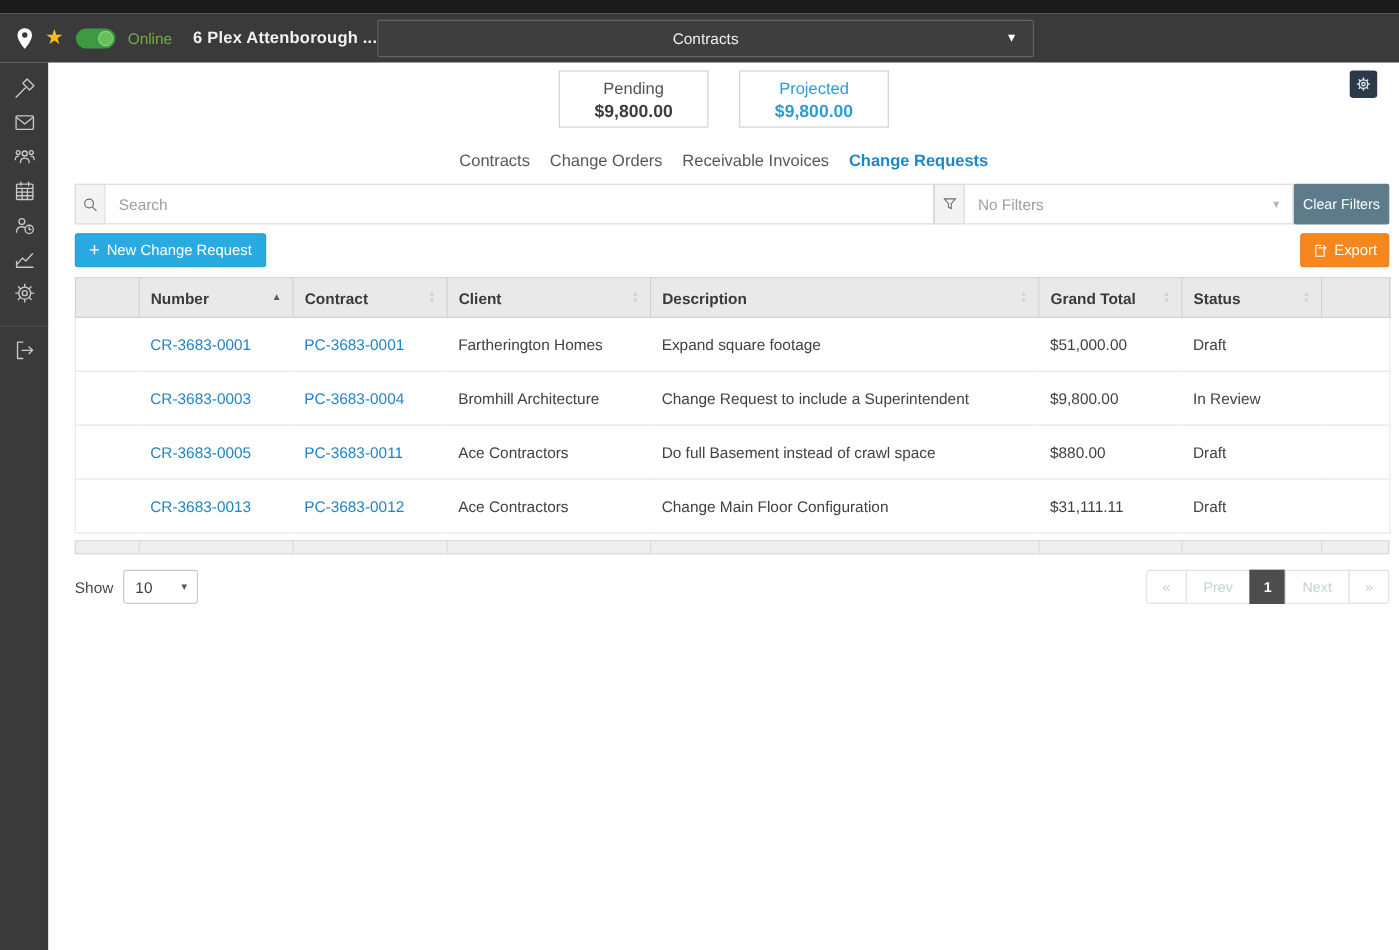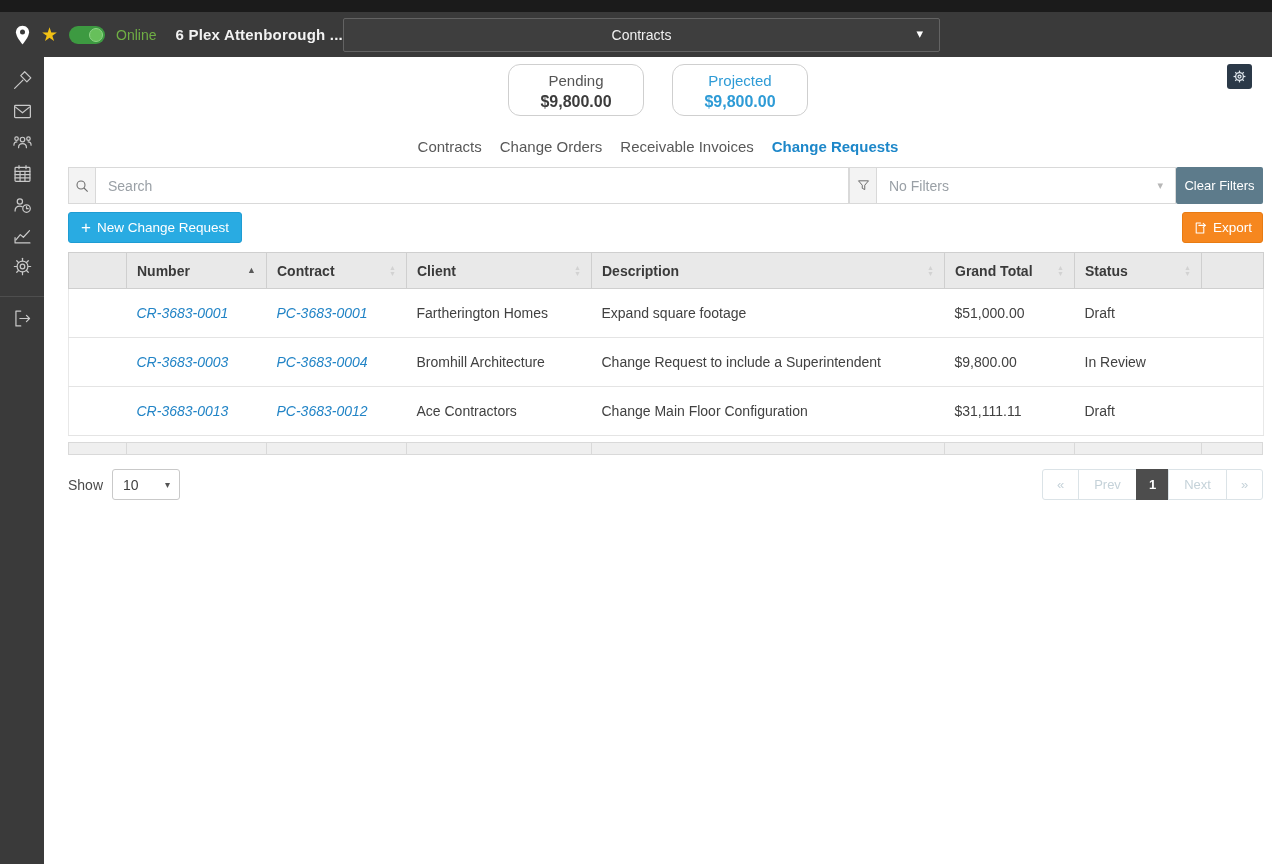--- a/index.html
+++ b/index.html
@@ -28,21 +28,21 @@
   .side-btn.logout { margin-top:6px; }
 
   
   .main { position:absolute; top:57px; left:44px; width:1228px; height:807px; background:#fff; }
   .content { margin-left:24px; width:1195px; }
 
   .gear-btn { position:absolute; top:7px; right:20px; width:25px; height:25px; background:#2b3948; border-radius:3px; display:flex; align-items:center; justify-content:center; cursor:pointer; }
   .gear-btn svg { stroke:#e3eaf0; fill:none; stroke-width:2; }
 
   .cards-row { display:flex; justify-content:center; gap:28px; margin-top:7px; }
-  .card { width:136px; height:52px; background:#fff; border:1px solid #cfcfcf; border-radius:12px; text-align:center; padding-top:6px; }
+  .card { width:136px; height:52px; background:#fff; border:1px solid #cfcfcf; border-radius:0; text-align:center; padding-top:6px; }
   .card .c-label { font-size:15px; line-height:20px; }
   .card .c-value { font-size:16px; font-weight:700; line-height:22px; }
   .card.pending .c-label { color:#555; } .card.pending .c-value { color:#3c3c3c; }
   .card.projected .c-label, .card.projected .c-value { color:#2e9bd6; }
   .card.approved .c-label, .card.approved .c-value { color:#4cae4c; }
 
   .tabs-row { display:flex; justify-content:center; gap:18px; margin-top:20px; height:20px; align-items:center; }
   .tab { font-size:15px; color:#585858; cursor:pointer; }
   .tab.active { color:#1d87c9; font-weight:700; }
 
@@ -66,21 +66,21 @@
   .grid col.c0{width:58px}.grid col.c1{width:140px}.grid col.c2{width:140px}.grid col.c3{width:185px}
   .grid col.c4{width:353px}.grid col.c5{width:130px}.grid col.c6{width:127px}.grid col.c7{width:62px}
   .grid th { height:36px; background:#e9e9e9; border:1px solid #cfcfcf; border-left:none; font-size:14px; font-weight:700; color:#3a3a3a; text-align:left; padding:0 10px; cursor:pointer; }
   .grid th:first-child { border-left:1px solid #cfcfcf; }
   .th-inner { display:flex; align-items:center; justify-content:space-between; }
   .sort { display:flex; flex-direction:column; line-height:6px; font-size:7px; color:#d2d2d2; }
   .sort.active { color:#5a5a5a; font-size:9px; line-height:9px; }
   .grid td { height:49px; border-bottom:1px solid #e4e4e4; font-size:14px; color:#414141; padding:0 10px; background:#fff; }
   .grid tr td:first-child { border-left:1px solid #e8e8e8; }
   .grid tr td:last-child { border-right:1px solid #e8e8e8; }
-  .grid a.cell-link { color:#2284c6; text-decoration:none; cursor:pointer;font-style:italic; }
+  .grid a.cell-link { color:#2284c6; text-decoration:none; cursor:pointer; }
 
   .tfoot-strip { display:flex; margin-top:6px; width:1195px; height:13px; border:1px solid #d9d9d9; background:#efefef; }
   .tfoot-cell { height:100%; border-right:1px solid #d9d9d9; }
   .tfoot-cell:last-child { border-right:none; }
 
   .bottom-row { display:flex; justify-content:space-between; align-items:center; margin-top:14px; }
   .show-group { display:flex; align-items:center; gap:9px; }
   .show-label { font-size:14px; color:#4a4a4a; }
   .show-select { width:68px; height:31px; border:1px solid #c9c9c9; border-radius:3px; display:flex; align-items:center; padding:0 10px; font-size:14px; color:#3f3f3f; position:relative; cursor:pointer; background:#fff; }
   .show-select .ss-caret { position:absolute; right:9px; font-size:10px; color:#555; }
@@ -348,20 +348,30 @@
             <td><a class="cell-link">CR-3683-0003</a></td>
             <td><a class="cell-link">PC-3683-0004</a></td>
             <td>Bromhill Architecture</td>
             <td>Change Request to include a Superintendent</td>
             <td>$9,800.00</td>
             <td>In Review</td>
             <td></td>
           </tr>
           <tr>
             <td></td>
+            <td><a class="cell-link">CR-3683-0005</a></td>
+            <td><a class="cell-link">PC-3683-0011</a></td>
+            <td>Ace Contractors</td>
+            <td>Do full Basement instead of crawl space</td>
+            <td>$880.00</td>
+            <td>Draft</td>
+            <td></td>
+          </tr>
+          <tr>
+            <td></td>
             <td><a class="cell-link">CR-3683-0013</a></td>
             <td><a class="cell-link">PC-3683-0012</a></td>
             <td>Ace Contractors</td>
             <td>Change Main Floor Configuration</td>
             <td>$31,111.11</td>
             <td>Draft</td>
             <td></td>
           </tr>
         </tbody>
       </table>

